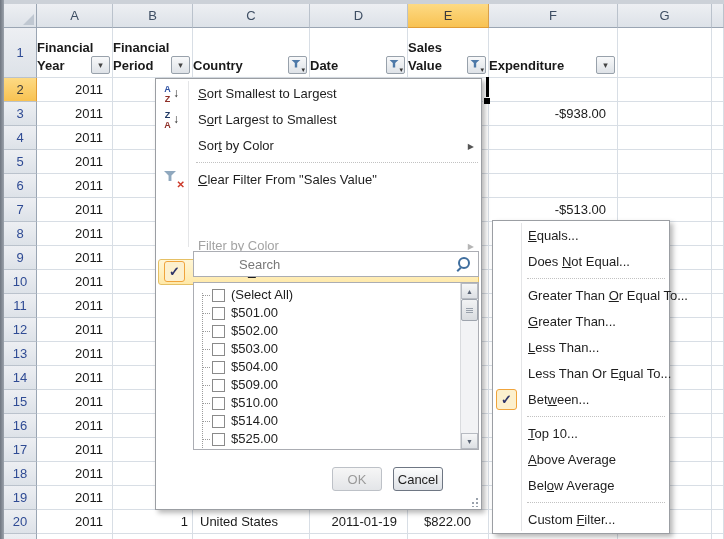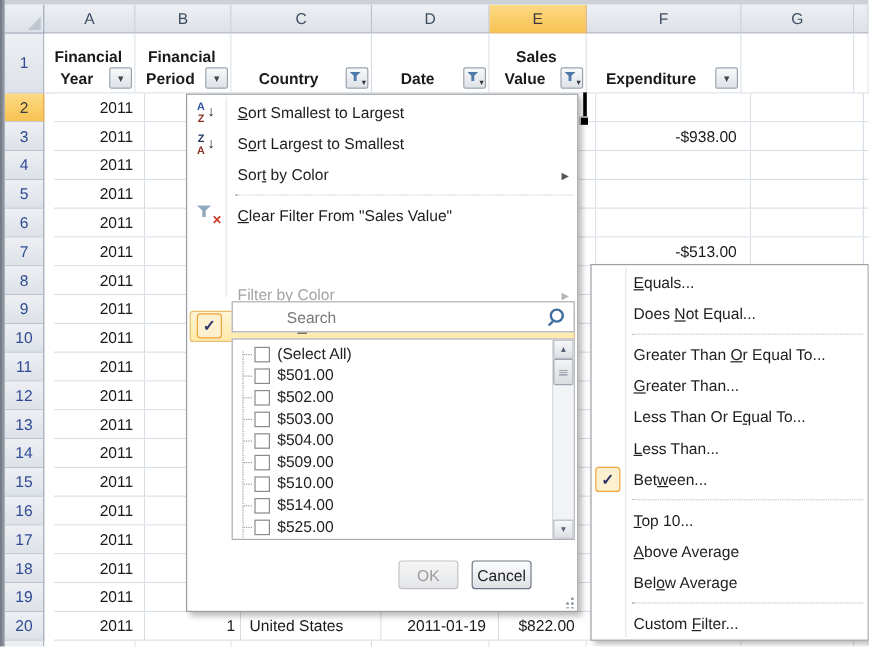--- a/index.html
+++ b/index.html
@@ -25,26 +25,26 @@
   .corner{background:linear-gradient(#EDEFF3,#DDE2E8);border-right:1px solid #9AA5B3;border-bottom:1px solid #9AA5B3;position:relative;}
   .corner::after{content:'';position:absolute;right:2px;bottom:2px;width:0;height:0;
                  border-left:11px solid transparent;border-bottom:11px solid #BFC7D1;}
   .rh{background:linear-gradient(#EDEFF3,#DDE2E8);border-right:1px solid #9AA5B3;border-bottom:1px solid #BAC2CC;
       color:#2F4B94;display:flex;align-items:center;justify-content:center;font-size:13px;}
   .rh.sel{background:linear-gradient(#FDDA84,#F8C252);color:#3A3A3A;border-right:1px solid #E09C36;}
 
   .cell{border-right:1px solid #D8DEE5;border-bottom:1px solid #D8DEE5;font-size:13px;color:#1A1A1A;
         display:flex;align-items:center;overflow:hidden;white-space:nowrap;background:#fff;}
   .num{justify-content:flex-end;}
-  .cA{padding-right:9px;margin-left:8px;}.cB{padding-right:4px;}.cC{padding-left:7px;}
+  .cA{padding-right:9px;}.cB{padding-right:4px;}.cC{padding-left:7px;}
   .cD{padding-right:10px;}.cE{padding-right:17px;}.cF{padding-right:11px;}
 
   
   .h1cell{flex-direction:column;align-items:stretch;justify-content:flex-end;
-          font-weight:bold;padding:2px 2px 3px 0;text-align:center;}
+          font-weight:bold;padding:2px 2px 3px 0;}
   .hline{line-height:17px;font-size:13px;}
   .h1bottom{display:flex;align-items:flex-end;}
   .h1bottom .hline{flex:1;}
   .fbtn{width:19px;height:18px;flex:none;margin-left:auto;position:relative;border:1px solid #98A1AB;border-radius:2px;
         background:linear-gradient(#F8F9FA,#DEE2E7);display:flex;align-items:center;justify-content:center;box-sizing:border-box;}
   .plain-arrow{font-size:9px;color:#444;font-weight:normal;line-height:9px;}
   .funnel{width:10px;height:8px;background:#4E79A8;margin:1px 4px 4px 1px;
           clip-path:polygon(0 0,100% 0,62% 45%,62% 100%,38% 100%,38% 45%);}
   .fbtn .mini{position:absolute;right:1px;bottom:0;font-size:7px;line-height:7px;color:#333;font-weight:normal;}
 
@@ -106,21 +106,21 @@
   .btn.ok{left:176px;color:#9A9A9A;background:linear-gradient(#F6F6F6,#E3E5E8);border:1px solid #BDC1C7;}
   .btn.cancel{left:237px;color:#1E1E1E;background:linear-gradient(#FCFDFD,#DDE0E5);border:1px solid #6E7683;}
   .resize-grip{position:absolute;right:2px;bottom:2px;width:10px;height:10px;
       background-image:radial-gradient(circle at 8px 2px,#9AA2AC 1px,transparent 1.4px),
                        radial-gradient(circle at 8px 6px,#9AA2AC 1px,transparent 1.4px),
                        radial-gradient(circle at 4px 6px,#9AA2AC 1px,transparent 1.4px),
                        radial-gradient(circle at 8px 10px,#9AA2AC 1px,transparent 1.4px),
                        radial-gradient(circle at 4px 10px,#9AA2AC 1px,transparent 1.4px);}
 
   
-  .submenu{position:absolute;left:492px;top:220px;width:232px;height:314px;box-sizing:border-box;background:#fff;
+  .submenu{position:absolute;left:492px;top:220px;width:178px;height:314px;box-sizing:border-box;background:#fff;
            border:1px solid #9B9EA3;box-shadow:3px 3px 5px rgba(0,0,0,.28);z-index:25;font-size:13px;color:#1E1E1E;padding-top:2px;}
   .submenu::before{content:'';position:absolute;left:28px;top:2px;bottom:2px;width:1px;background:#E4E5E7;}
   .smi{position:relative;height:26px;line-height:26px;padding-left:35px;white-space:nowrap;}
   .sm-sep{border-top:1px dotted #C2C2C2;margin:3px 4px 4px 34px;height:0;}
   .smcheck{left:3px;top:2px;}
   u{text-decoration:underline;}
 </style>
 </head>
 <body>
 
@@ -550,24 +550,24 @@
       <span>Does </span><u>N</u><span>ot Equal...</span>
     </div>
     <div class="sm-sep"></div>
     <div class="smi">
       <span>Greater Than </span><u>O</u><span>r Equal To...</span>
     </div>
     <div class="smi">
       <span></span><u>G</u><span>reater Than...</span>
     </div>
     <div class="smi">
+      <span></span><u>L</u><span>ess Than...</span>
+    </div>
+    <div class="smi">
       <span>Less Than Or E</span><u>q</u><span>ual To...</span>
-    </div>
-    <div class="smi">
-      <span></span><u>L</u><span>ess Than...</span>
     </div>
     <div class="smi">
       <span class="mcheck smcheck">
           <span>✓</span>
         </span>
       <span>Bet</span><u>w</u><span>een...</span>
     </div>
     <div class="sm-sep"></div>
     <div class="smi">
       <span></span><u>T</u><span>op 10...</span>

